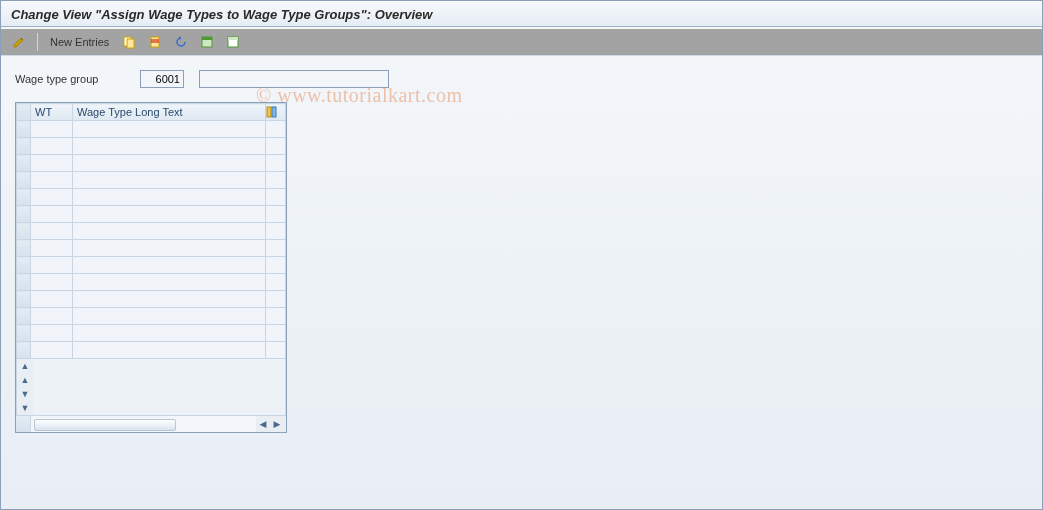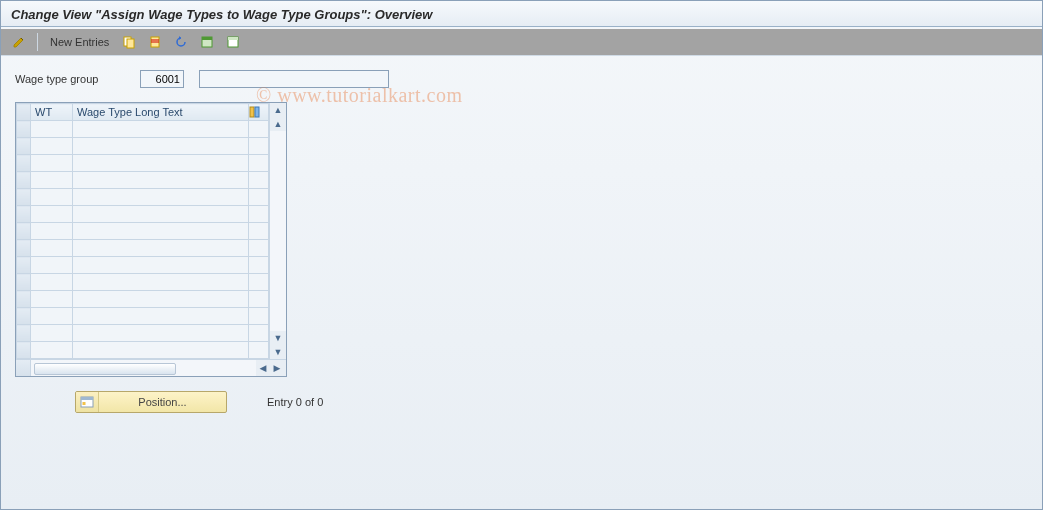--- a/index.html
+++ b/index.html
@@ -91,20 +91,21 @@
   .panel-title {
     padding: 3px 8px;
     font-size: 11px;
     color:#2a4a6d;
     background: linear-gradient(#f5f9fd,#e3ecf5);
     border-bottom:1px solid #c8d6e4;
   }
   .grid-wrap {
     position:relative;
     display:flex;
+    flex-direction:column;
   }
   .grid-body {
     flex:1;
     overflow:hidden;
   }
   table.grid {
     border-collapse: collapse;
     width:100%;
     table-layout: fixed;
   }
@@ -383,27 +384,14 @@
       <div class="track">
         <div class="thumb"></div>
       </div>
       <div class="arrows">
         <div class="arrow">◀</div>
         <div class="arrow">▶</div>
       </div>
     </div>
   </div>
 
-  <div class="footer-row">
-    <div class="position-btn">
-      <span class="pb-icon">
-        <svg width="14" height="12" viewBox="0 0 14 12">
-            <rect x="1" y="1" width="12" height="10" fill="#fff" stroke="#8aa0b8"></rect>
-            <rect x="1" y="1" width="12" height="3" fill="#9fb8d1"></rect>
-            <rect x="2.5" y="6" width="3" height="3" fill="#f2c24a"></rect>
-          </svg>
-      </span>
-      <span class="pb-label">Position...</span>
-    </div>
-    <span class="entry-text">Entry 0 of 0</span>
-  </div>
 
 </div>
 
 </body></html>

